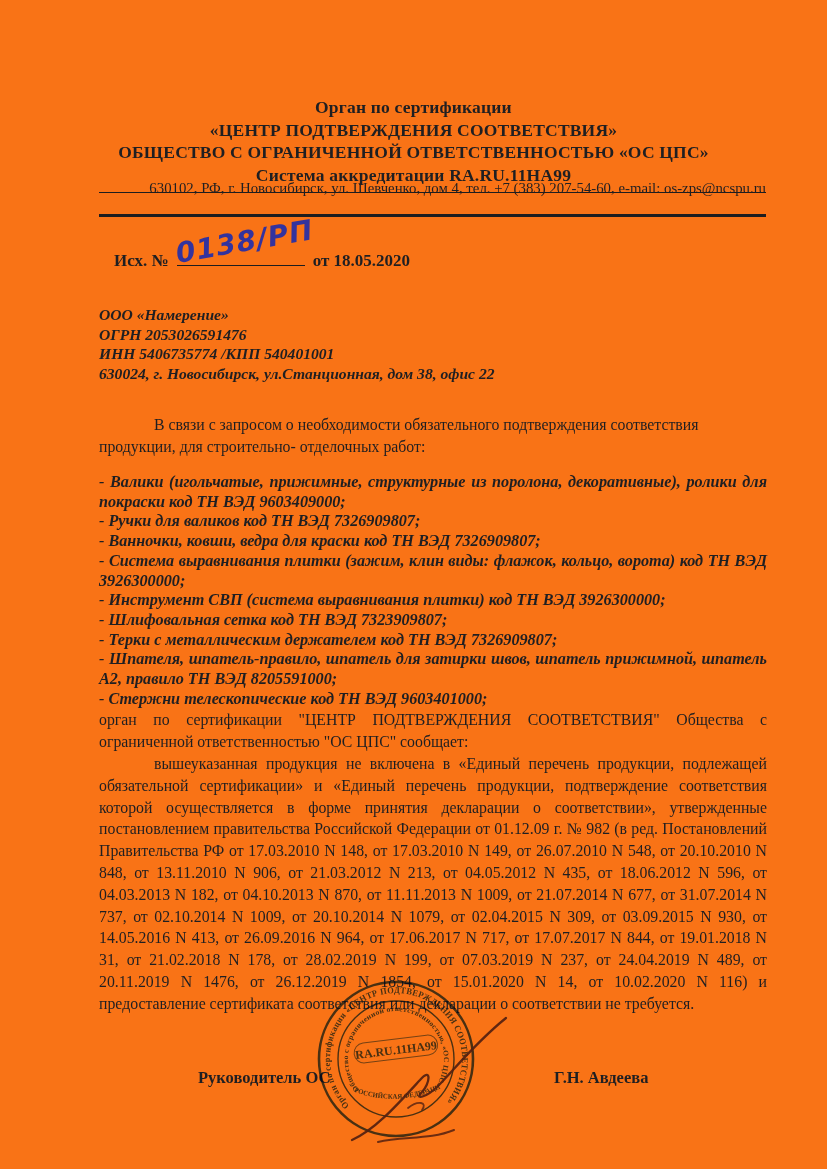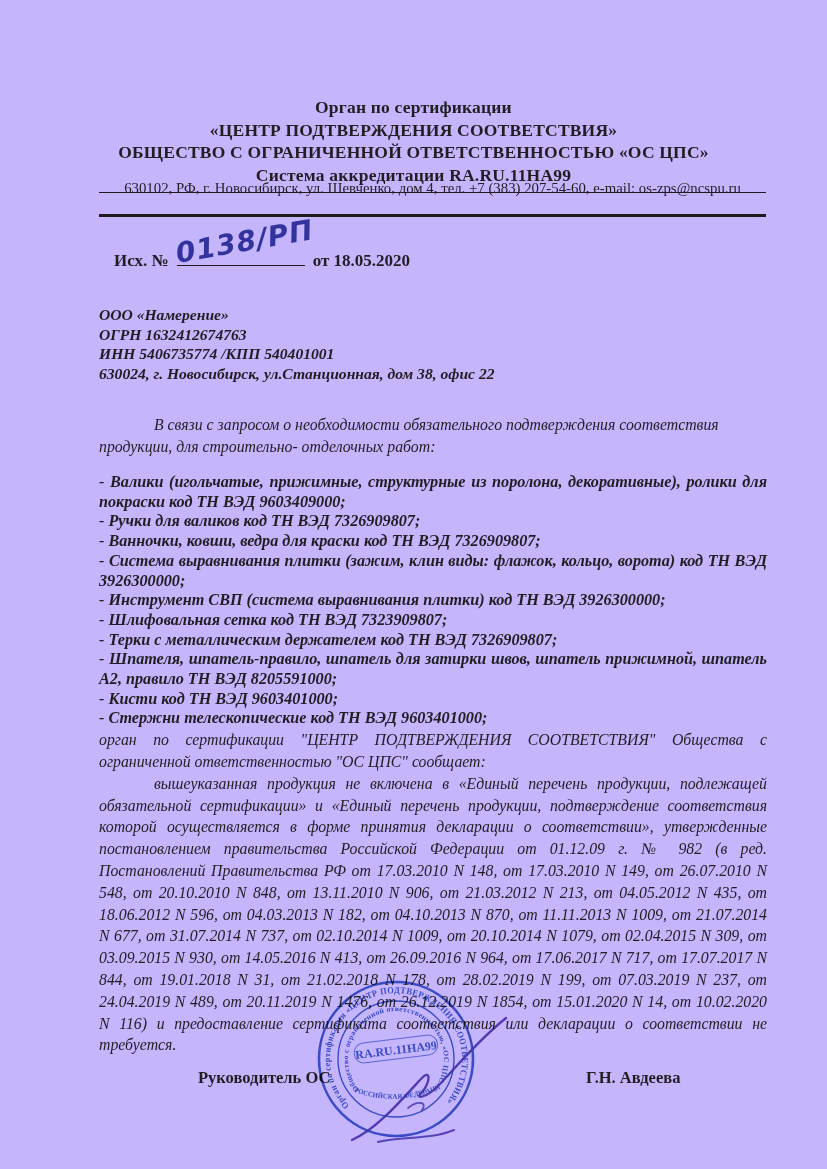--- a/index.html
+++ b/index.html
@@ -1,57 +1,57 @@
 <!DOCTYPE html>
 <html lang="ru"><head>
 <meta charset="utf-8">
 <style>
   html,body{margin:0;padding:0;background:#d8d8d8;}
   .page{
     position:relative;width:827px;height:1169px;margin:0 auto;
-    background:#c4b5fd;overflow:hidden;
+    background:#f97316;overflow:hidden;
     font-family:"Liberation Serif","DejaVu Serif",serif;
     color:var(--ink,#1f1f22);
   }
   
   .header{position:absolute;top:96px;left:80px;width:667px;text-align:center;}
   .header div{font-weight:bold;font-size:17.5px;line-height:22.5px;letter-spacing:.2px;}
   .rule{position:absolute;left:99px;width:667px;background:#1d1d1f;}
   .rule.thin{top:192px;height:1.4px;}
   .rule.thick{top:214px;height:3px;}
   .address{
-    position:absolute;top:179px;left:99px;width:667px;text-align:center;
+    position:absolute;top:179px;left:99px;width:667px;text-align:right;
     font-size:14.8px;line-height:19px;
   }
   
   .ref-line{position:absolute;top:247px;left:114px;font-weight:bold;font-size:17px;white-space:nowrap;}
   .ref-gap{display:inline-block;position:relative;width:128px;height:18px;
     border-bottom:1.6px solid #1d1d1f;margin:0 8px;vertical-align:baseline;}
   .ref-handwriting{
     position:absolute;left:-2px;top:-22px;
     font-family:"DejaVu Sans",sans-serif;font-style:italic;font-weight:bold;
     font-size:28px;color:var(--handwriting,#33339e);
     transform:rotate(-10deg);letter-spacing:1px;white-space:nowrap;
   }
   
   .recipient{position:absolute;top:305px;left:99px;width:620px;
     font-weight:bold;font-style:italic;font-size:15.6px;line-height:19.6px;}
   
   .body{position:absolute;top:414px;left:99px;width:668px;font-size:15.8px;}
-  .body p{margin:0;font-style:italic;}
+  .body p{margin:0;}
   .intro{line-height:21.5px;text-indent:55px;text-align:left;}
   .items{margin-top:16px;font-weight:bold;font-style:italic;font-size:16.2px;
     line-height:19.7px;text-align:justify;}
   .statement1{margin-top:14px;line-height:21.8px;text-align:justify;}
   .statement2{margin-top:2px;line-height:21.8px;text-indent:55px;text-align:justify;}
   
   .sig-row{position:absolute;top:1068px;left:0;width:827px;height:24px;
     font-weight:bold;font-size:16.5px;}
   .sig-left{position:absolute;left:198px;top:0;text-align:right;}
-  .sig-right{position:absolute;left:586px;top:0;}
+  .sig-right{position:absolute;left:554px;top:0;}
   
   .stamp-svg{position:absolute;left:280px;top:962px;width:250px;height:206px;
     mix-blend-mode:multiply;opacity:.94;}
   .stamp-stroke{fill:none;stroke:var(--stamp,#4060c4);}
   .stamp-text{fill:var(--stamp,#4060c4);font-family:"Liberation Serif",serif;font-weight:bold;}
   .sig-stroke{fill:none;stroke:var(--signature_ink,#4b3aa8);stroke-linecap:round;stroke-linejoin:round;}
 </style>
 </head>
 <body style="--ink: #1f1f22; --stamp: #4060c4; --signature_ink: #4b3aa8; --handwriting: #33339e;">
 
@@ -67,37 +67,36 @@
   <div class="rule thin"></div>
   <div class="address">630102, РФ, г. Новосибирск, ул. Шевченко, дом 4, тел. +7 (383) 207-54-60,  e-mail: os-zps@ncspu.ru</div>
   <div class="rule thick"></div>
 
   <div class="ref-line">
     <span>Исх. №</span><span class="ref-gap"><span class="ref-handwriting">0138/РП</span></span><span>от 18.05.2020</span>
   </div>
 
   <div class="recipient">
       <div>ООО «Намерение»</div>
-      <div>ОГРН 1632412674763</div>
+      <div>ОГРН 2053026591476</div>
       <div>ИНН 5406735774 /КПП 540401001</div>
       <div>630024, г. Новосибирск, ул.Станционная, дом 38, офис 22</div>
     </div>
 
   <div class="body">
     <p class="intro">В связи с запросом о необходимости обязательного подтверждения соответствия продукции, для строительно- отделочных работ:</p>
     <div class="items">
         <div>- Валики (игольчатые, прижимные, структурные из поролона, декоративные), ролики для покраски код ТН ВЭД 9603409000;</div>
         <div>- Ручки для валиков код ТН ВЭД 7326909807;</div>
         <div>- Ванночки, ковши, ведра для краски код ТН ВЭД 7326909807;</div>
         <div>- Система выравнивания плитки (зажим, клин виды: флажок, кольцо, ворота) код ТН ВЭД 3926300000;</div>
         <div>- Инструмент СВП (система выравнивания плитки) код ТН ВЭД 3926300000;</div>
         <div>- Шлифовальная сетка код ТН ВЭД 7323909807;</div>
         <div>- Терки с металлическим держателем код ТН ВЭД 7326909807;</div>
         <div>- Шпателя, шпатель-правило, шпатель для затирки швов, шпатель прижимной, шпатель А2, правило ТН ВЭД 8205591000;</div>
-        <div>- Кисти код ТН ВЭД 9603401000;</div>
         <div>- Стержни телескопические код ТН ВЭД 9603401000;</div>
       </div>
     <p class="statement1">орган по сертификации "ЦЕНТР ПОДТВЕРЖДЕНИЯ СООТВЕТСТВИЯ" Общества с ограниченной ответственностью "ОС ЦПС" сообщает:</p>
     <p class="statement2">вышеуказанная продукция не включена  в «Единый перечень продукции, подлежащей обязательной сертификации» и «Единый перечень продукции, подтверждение соответствия которой осуществляется в форме принятия декларации о соответствии», утвержденные постановлением правительства Российской Федерации от 01.12.09 г. № 982 (в ред. Постановлений Правительства РФ от 17.03.2010 N 148, от 17.03.2010 N 149, от 26.07.2010 N 548, от 20.10.2010 N 848, от 13.11.2010 N 906, от 21.03.2012 N 213, от 04.05.2012 N 435, от 18.06.2012 N 596, от 04.03.2013 N 182, от 04.10.2013 N 870, от 11.11.2013 N 1009, от 21.07.2014 N 677, от 31.07.2014 N 737, от 02.10.2014 N 1009, от 20.10.2014 N 1079, от 02.04.2015 N 309, от 03.09.2015 N 930, от 14.05.2016 N 413, от 26.09.2016 N 964, от 17.06.2017 N 717, от 17.07.2017 N 844, от 19.01.2018 N 31, от 21.02.2018 N 178, от 28.02.2019 N 199, от 07.03.2019 N 237, от 24.04.2019 N 489, от 20.11.2019 N 1476, от 26.12.2019 N 1854, от 15.01.2020 N 14, от 10.02.2020 N 116) и предоставление сертификата соответствия или декларации о соответствии не требуется.</p>
   </div>
 
   <div class="sig-row">
     <span class="sig-left">Руководитель ОС</span>
     <span class="sig-right">Г.Н. Авдеева</span>
   </div>

